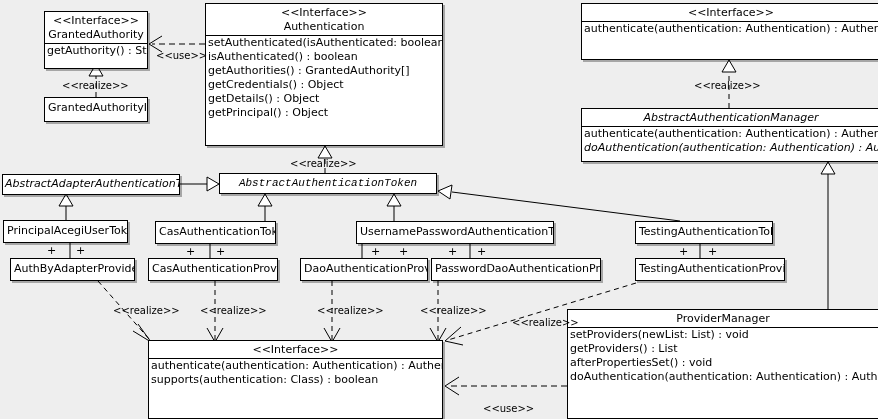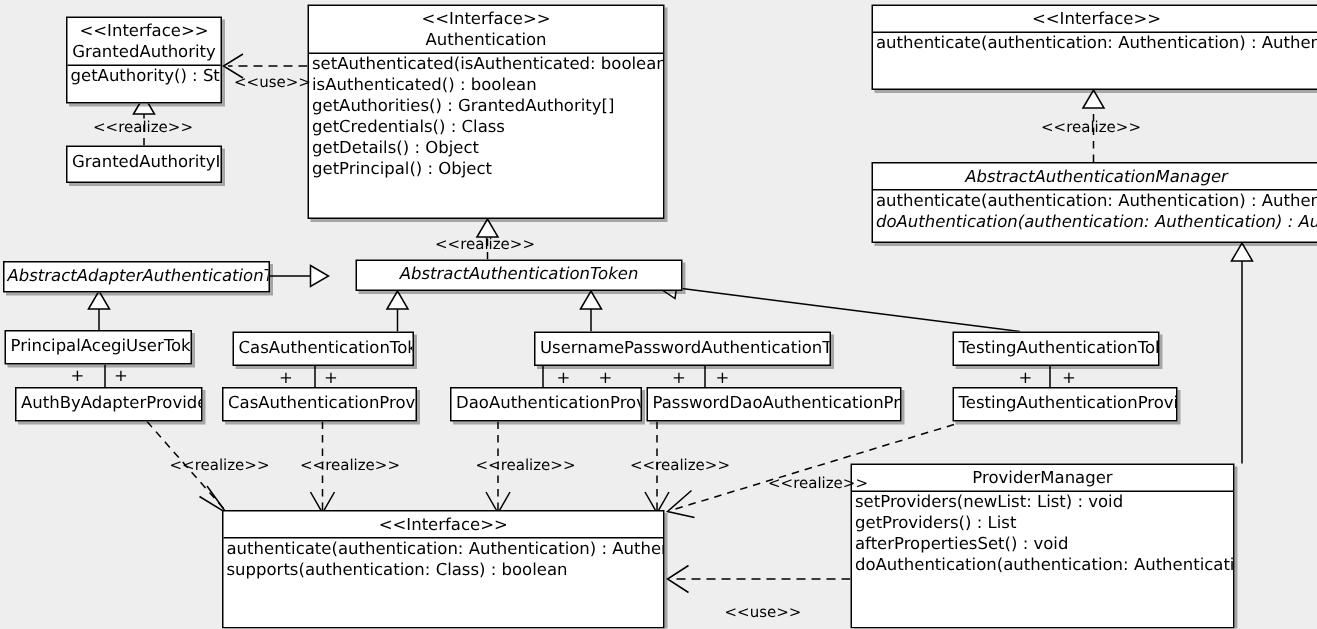--- a/index.html
+++ b/index.html
@@ -240,21 +240,21 @@
   <div class="uml-box" style="left:205px; top:3px; width:238px; height:143px;">
     <div class="uml-head">
       <span class="uml-stereo">&lt;&lt;Interface&gt;&gt;</span>
       <span class="uml-name">Authentication</span>
     </div>
     <div class="uml-sep"></div>
     <div class="uml-ops">
       <span class="uml-op">setAuthenticated(isAuthenticated: boolean) : void</span>
       <span class="uml-op">isAuthenticated() : boolean</span>
       <span class="uml-op">getAuthorities() : GrantedAuthority[]</span>
-      <span class="uml-op">getCredentials() : Class</span>
+      <span class="uml-op">getCredentials() : Object</span>
       <span class="uml-op">getDetails() : Object</span>
       <span class="uml-op">getPrincipal() : Object</span>
     </div>
   </div>
 
   <div class="uml-box" style="left:581px; top:3px; width:300px; height:57px;">
     <div class="uml-head">
       <span class="uml-stereo">&lt;&lt;Interface&gt;&gt;</span>
     </div>
     <div class="uml-sep"></div>
@@ -271,21 +271,21 @@
     <div class="uml-ops">
       <span class="uml-op">authenticate(authentication: Authentication) : Authentication</span>
       <span class="uml-op italic">doAuthentication(authentication: Authentication) : Authentication</span>
     </div>
   </div>
 
   <div class="uml-box" style="left:2px; top:174px; width:178px; height:21px;">
     <span class="simple-name italic" style="padding:2px 2px;">AbstractAdapterAuthenticationToken</span>
   </div>
 
-  <div class="uml-box" style="left:237px; top:173px; width:218px; height:21px;">
+  <div class="uml-box" style="left:219px; top:173px; width:218px; height:21px;font-family:Liberation Mono, monospace;">
     <span class="simple-name italic" style="padding:2px 2px;">AbstractAuthenticationToken</span>
   </div>
 
   <div class="uml-box" style="left:3px; top:220px; width:125px; height:23px;">
     <span class="simple-name">PrincipalAcegiUserToken</span>
   </div>
 
   <div class="uml-box" style="left:155px; top:221px; width:121px; height:23px;">
     <span class="simple-name">CasAuthenticationToken</span>
   </div>
@@ -322,21 +322,21 @@
     <div class="uml-head">
       <span class="uml-stereo">&lt;&lt;Interface&gt;&gt;</span>
     </div>
     <div class="uml-sep"></div>
     <div class="uml-ops">
       <span class="uml-op">authenticate(authentication: Authentication) : Authentication</span>
       <span class="uml-op">supports(authentication: Class) : boolean</span>
     </div>
   </div>
 
-  <div class="uml-box" style="left:567px; top:309px; width:256px; height:110px;">
+  <div class="uml-box" style="left:567px; top:309px; width:312px; height:110px;">
     <div class="uml-head">
       <span class="uml-name">ProviderManager</span>
     </div>
     <div class="uml-sep"></div>
     <div class="uml-ops">
       <span class="uml-op">setProviders(newList: List) : void</span>
       <span class="uml-op">getProviders() : List</span>
       <span class="uml-op">afterPropertiesSet() : void</span>
       <span class="uml-op">doAuthentication(authentication: Authentication) : Authentication</span>
     </div>

